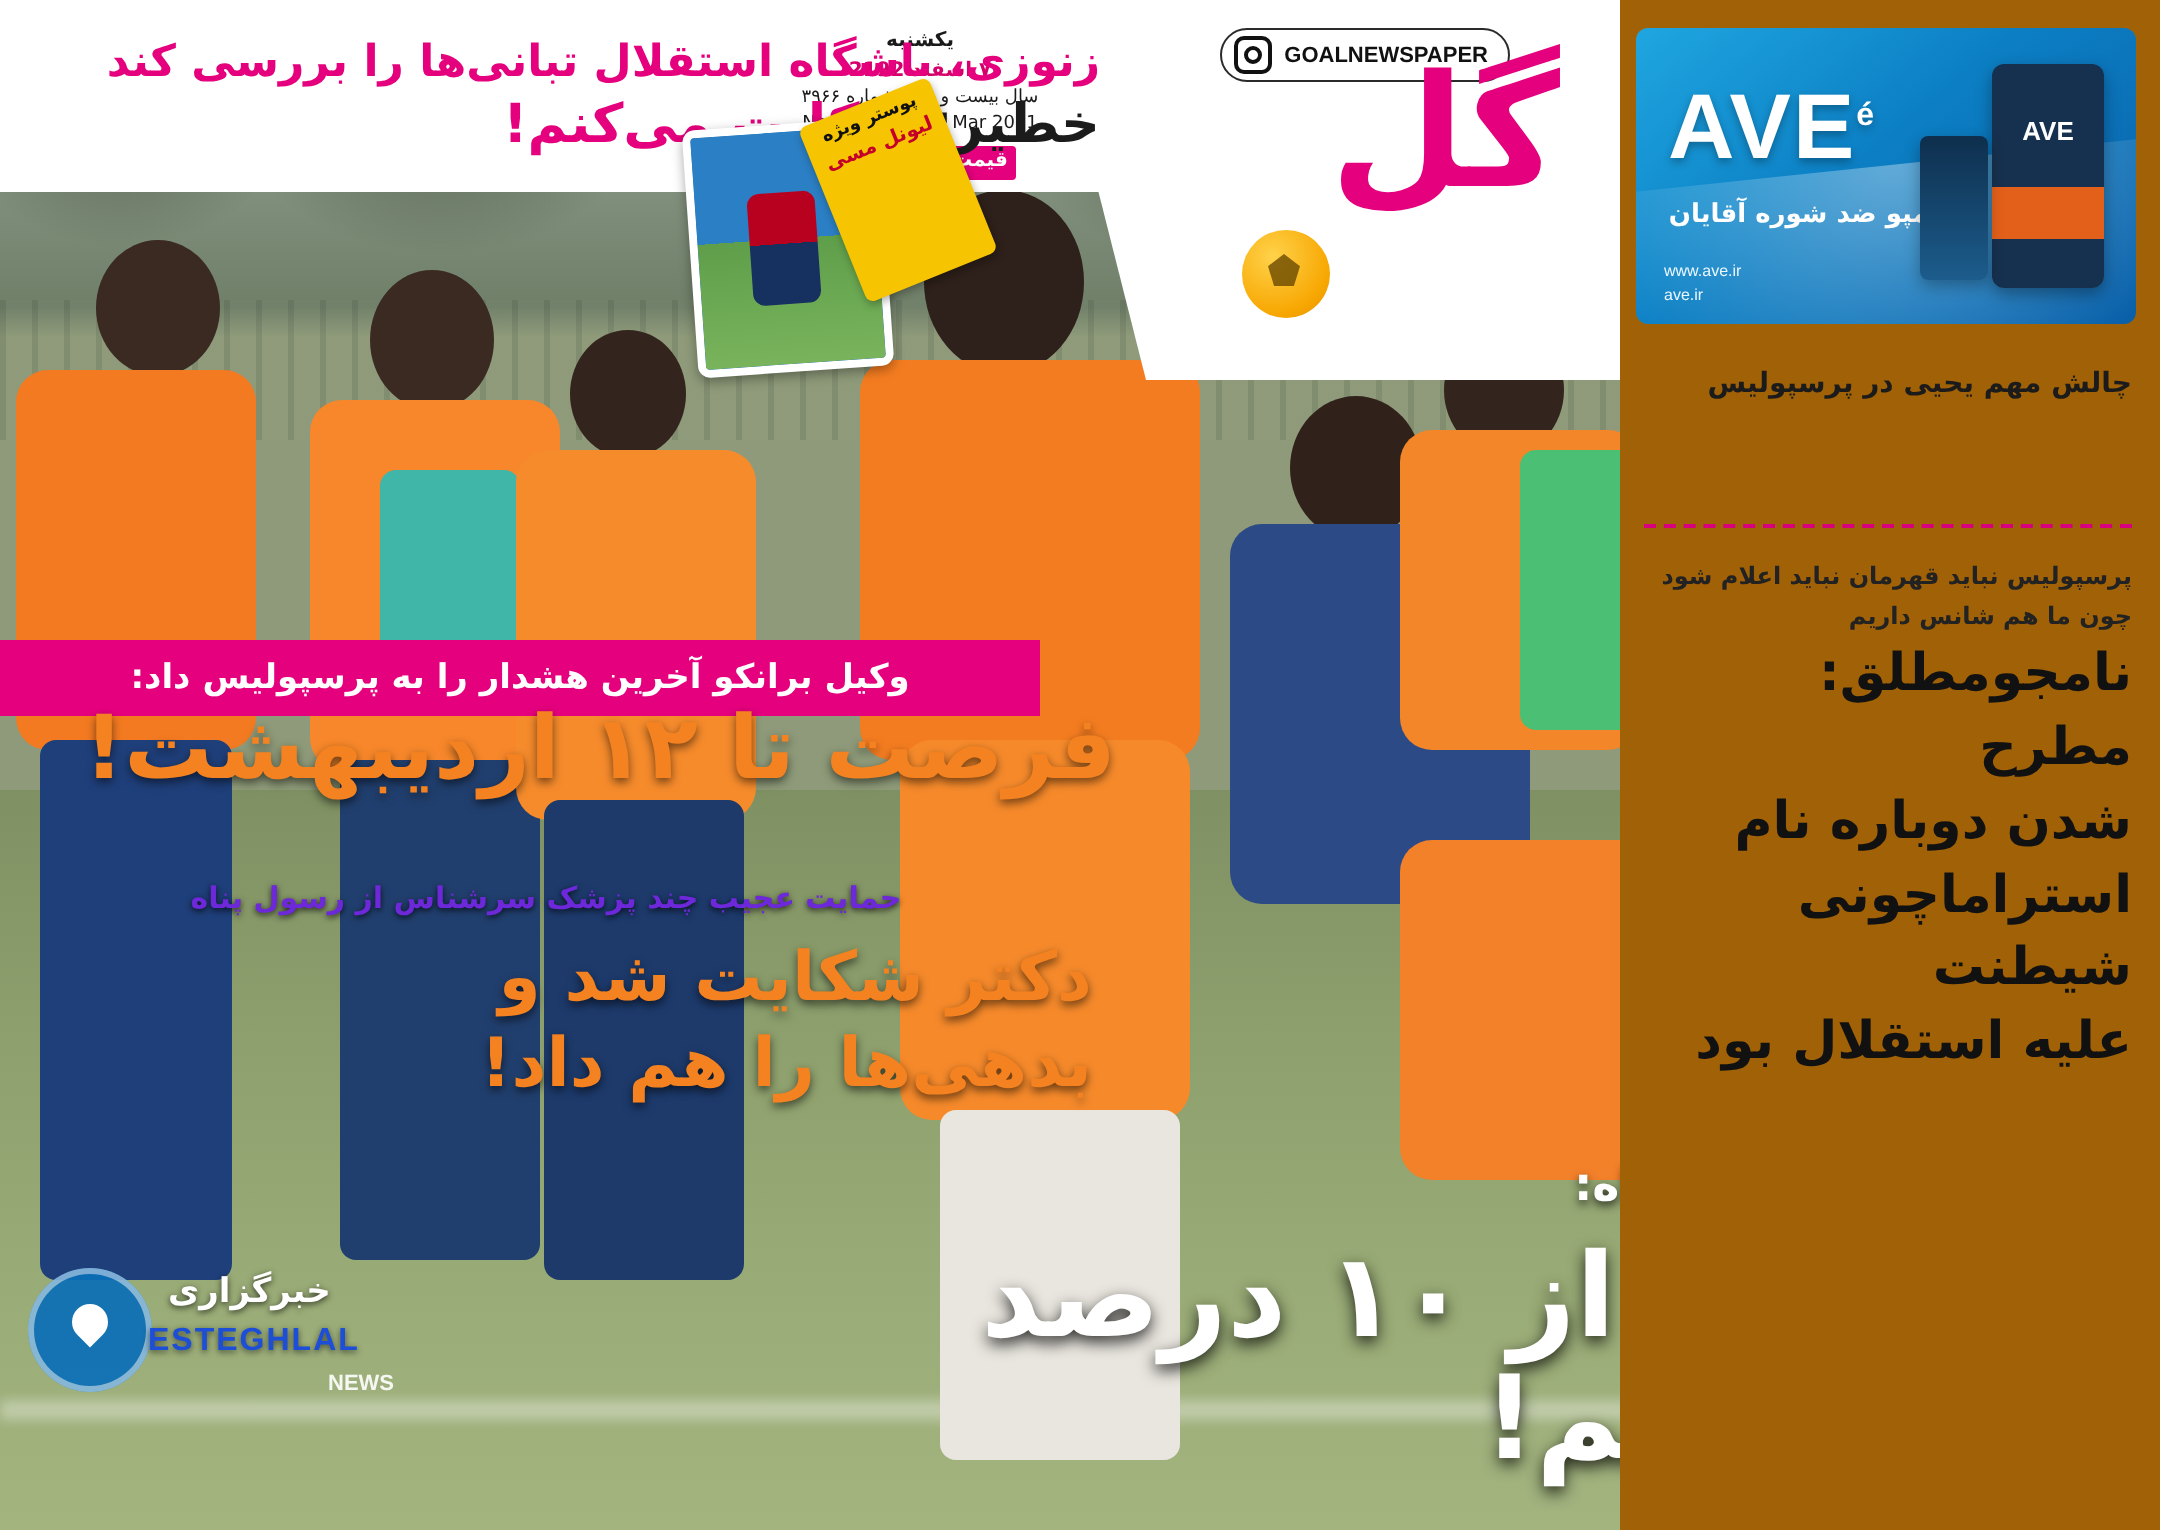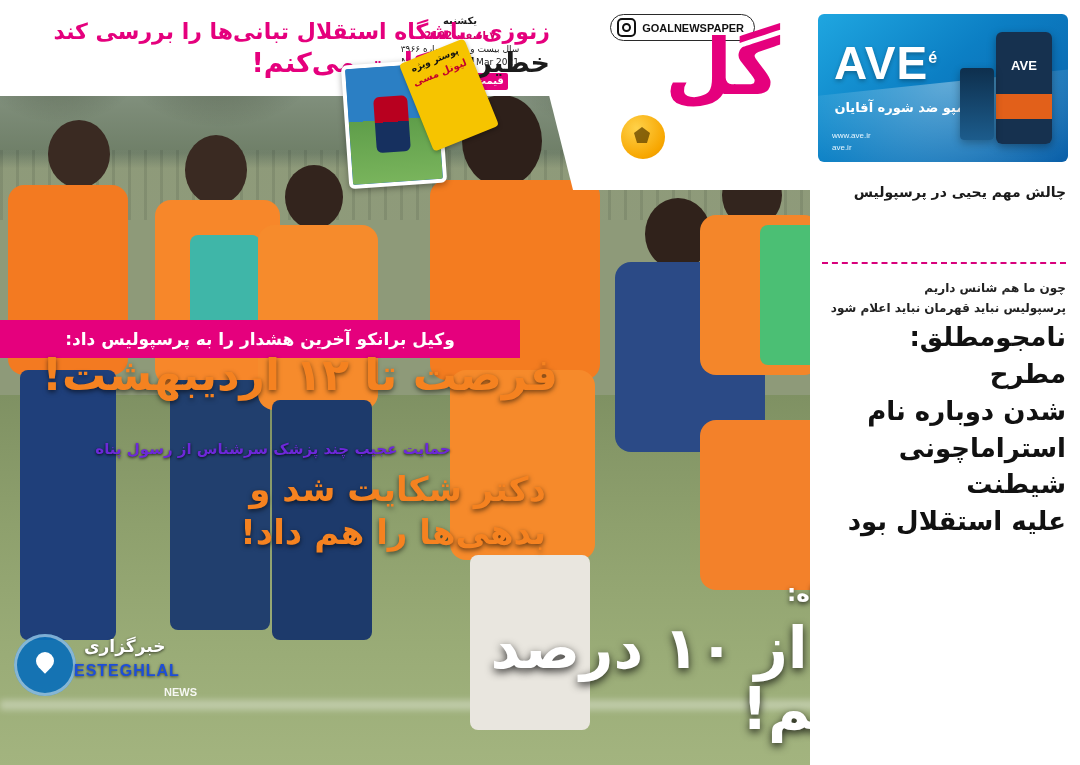--- a/index.html
+++ b/index.html
@@ -223,21 +223,21 @@
   }
   .bottom-head{
     position:absolute;right:10px;top:618px;width:760px;
     direction:rtl;text-align:right;color:#ffffff;font-size:58px;font-weight:bold;
     line-height:1.05;text-shadow:0 3px 8px rgba(0,0,0,.8);
   }
 
   
   .right-col{
     position:absolute;right:0;top:0;width:270px;height:765px;
-    background:#ffffff;
+    background:#a16207;
   }
   .ad{
     position:absolute;right:12px;top:14px;width:250px;height:148px;
     border-radius:6px;overflow:hidden;
     background:linear-gradient(140deg,#1fa6e0 0%,#0c7fc4 45%,#0a5fa8 100%);
   }
   .ad .wave{
     position:absolute;left:-30px;bottom:-40px;width:330px;height:120px;
     background:radial-gradient(ellipse at 50% 0,rgba(255,255,255,.35),rgba(255,255,255,0) 70%);
     transform:rotate(-6deg);
@@ -407,22 +407,22 @@
       </div>
     </div>
 
     <div class="rc-block" style="top:182px;">
       <div class="rc-kicker">چالش مهم یحیی در پرسپولیس</div>
     </div>
 
     <div class="rc-sep" style="top:262px;"></div>
 
     <div class="rc-block" style="top:278px;">
+      <div class="rc-body">پرسپولیس نباید قهرمان نباید اعلام شود</div>
       <div class="rc-body">چون ما هم شانس داریم</div>
-      <div class="rc-body">پرسپولیس نباید قهرمان نباید اعلام شود</div>
       <div class="rc-big">نامجومطلق: مطرح</div>
       <div class="rc-big">شدن دوباره نام</div>
       <div class="rc-big">استراماچونی شیطنت</div>
       <div class="rc-big">علیه استقلال بود</div>
     </div>
   </div>
 
 </div>
 
 </body></html>

